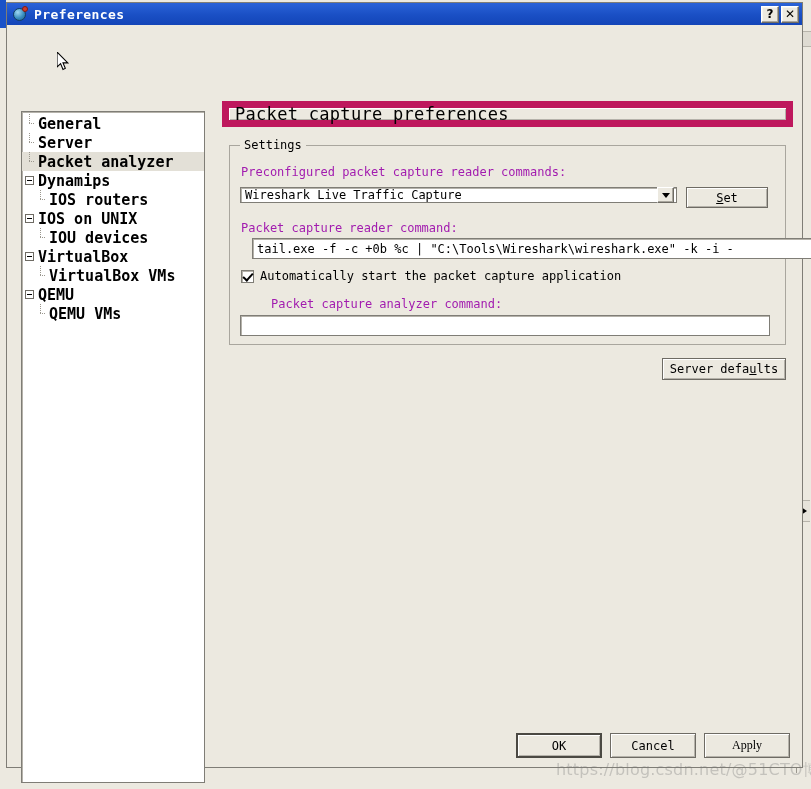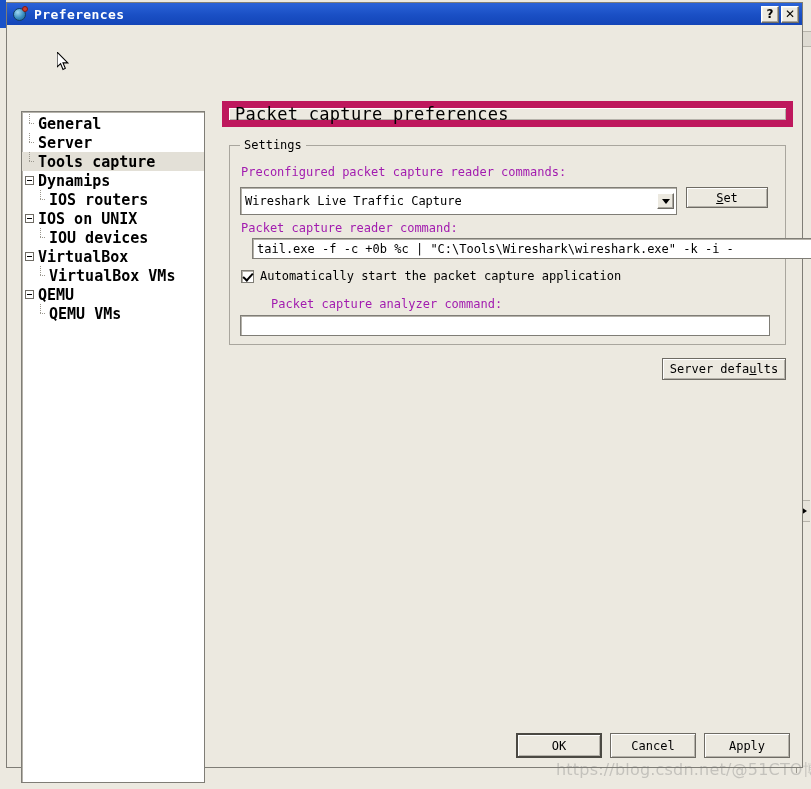--- a/index.html
+++ b/index.html
@@ -266,21 +266,21 @@
     color: #a21caf;
     white-space: nowrap;
   }
   .lbl-preconf { left: 234px; top: 108px; }
   .lbl-readercmd { left: 234px; top: 164px; }
   .lbl-analyzer { left: 234px; top: 240px; margin-left: 30px; }
 
   .combo {
     position: absolute;
     left: 233px; top: 130px;
-    width: 437px; height: 28px;
+    width: 437px; height: 16px;
     background: #ffffff;
     border: 1px solid #7f7d76;
     box-shadow: inset 1px 1px 0 #b5b2aa;
     box-sizing: border-box;
     display: flex;
     align-items: center;
     cursor: pointer;
   }
   .combo .cval {
     flex: 1;
@@ -382,21 +382,21 @@
     left: 0; right: 0; bottom: 6px;
     height: 28px;
   }
   .btn-ok, .btn-cancel, .btn-apply {
     position: absolute;
     top: 0;
     width: 86px; height: 25px;
   }
   .btn-ok { left: 509px; border: 2px solid #4b4943; }
   .btn-cancel { left: 603px; }
-  .btn-apply { left: 697px; }
+  .btn-apply { left: 697px; font-family: Liberation Serif, serif; }
 
   
   .cursor {
     position: absolute;
     left: 57px; top: 52px;
     width: 14px; height: 20px;
     pointer-events: none;
     z-index: 50;
   }
 
@@ -448,21 +448,21 @@
           <div class="tnode">
             <span class="guide dotted"></span>
             <span class="tlabel">General</span>
           </div>
           <div class="tnode">
             <span class="guide dotted"></span>
             <span class="tlabel">Server</span>
           </div>
           <div class="tnode selected">
             <span class="guide dotted"></span>
-            <span class="tlabel">Tools capture</span>
+            <span class="tlabel">Packet analyzer</span>
           </div>
           <div class="tnode">
             <span class="expander has-box"></span>
             <span class="tlabel">Dynamips</span>
           </div>
           <div class="tnode child">
             <span class="guide dotted"></span>
             <span class="tlabel">IOS routers</span>
           </div>
           <div class="tnode">

